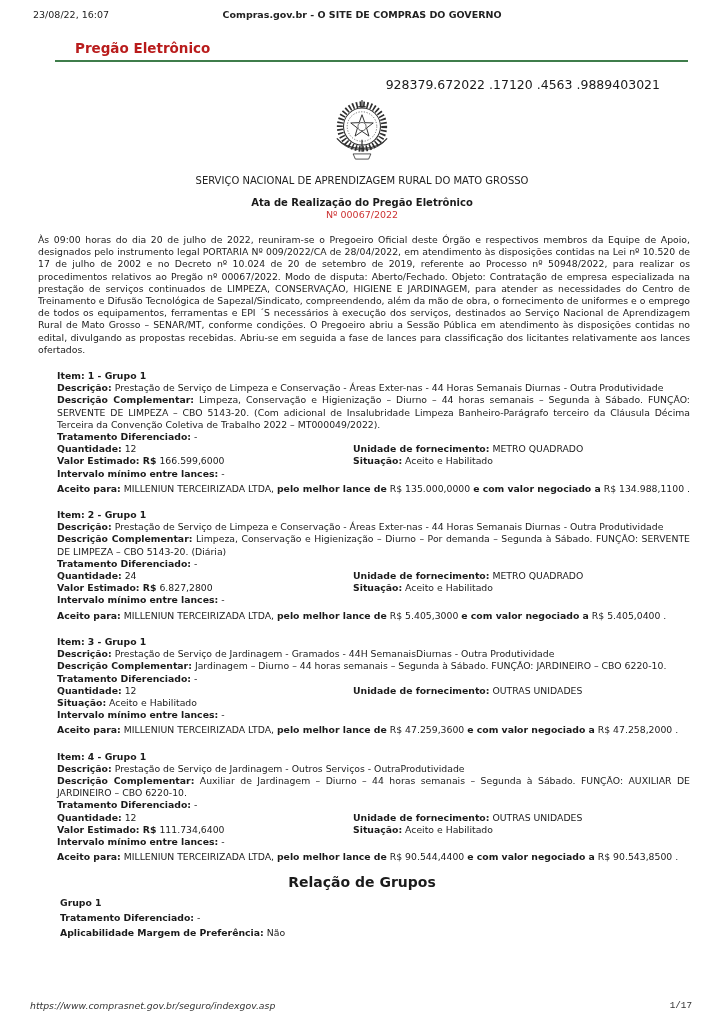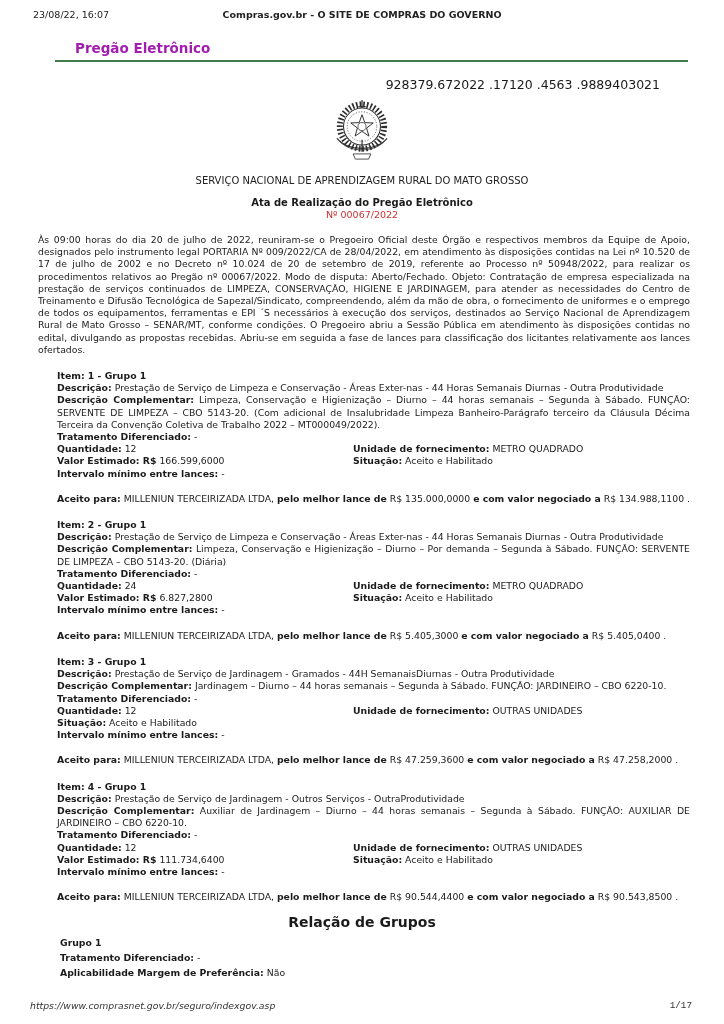--- a/index.html
+++ b/index.html
@@ -28,21 +28,21 @@
   
   .doc { position: absolute; top: 30px; left: 0; right: 0; }
 
   .pregao-rule {
     margin: 8px 36px 0 55px;
     border-bottom: 2px solid #3f7d4b;
     padding-bottom: 3px;
   }
   .pregao-title {
     display: inline-block; margin-left: 20px;
-    color: #a21caf; font-weight: bold; font-size: 13.5px;
+    color: #b91c1c; font-weight: bold; font-size: 13.5px;
   }
   .code-number {
     margin: 15px 64px 0 0;
     text-align: right; font-size: 12.5px; color: #1a1a1a;
   }
   .arms-wrap { margin-top: 5px; text-align: center; }
   .org-line { margin-top: 6px; text-align: center; font-size: 10px; color: #222; }
   .doc-title { margin-top: 11px; text-align: center; font-size: 10px; font-weight: bold; }
   .doc-number { margin-top: 1px; text-align: center; font-size: 9.5px; color: #cc3333; }
 
@@ -52,21 +52,21 @@
     text-align: justify;
   }
 
   .item { margin: 14px 34px 0 57px; font-size: 9.3px; line-height: 12.2px; }
   .item .hline { font-weight: bold; }
   .lbl { font-weight: bold; }
   .jtext { text-align: justify; }
   .cols { display: flex; }
   .col-l { width: 296px; flex: none; }
   .col-r { flex: 1; }
-  .accept { margin-top: 13px; text-align: justify; }
+  .accept { margin-top: 3px; text-align: justify; }
 
   .groups-title { margin-top: 11px; text-align: center; font-size: 14px; font-weight: bold; }
   .group-block { margin: 7px 34px 0 60px; font-size: 9.3px; }
   .group-block > div { margin-top: 4px; }
   .group-name { font-weight: bold; }
 
   svg .ln { stroke: #2d2d2d; fill: none; }
 </style>
 </head>
 <body>

